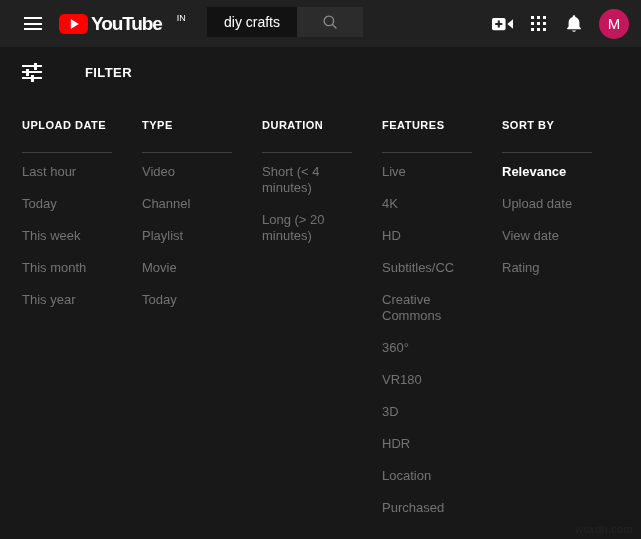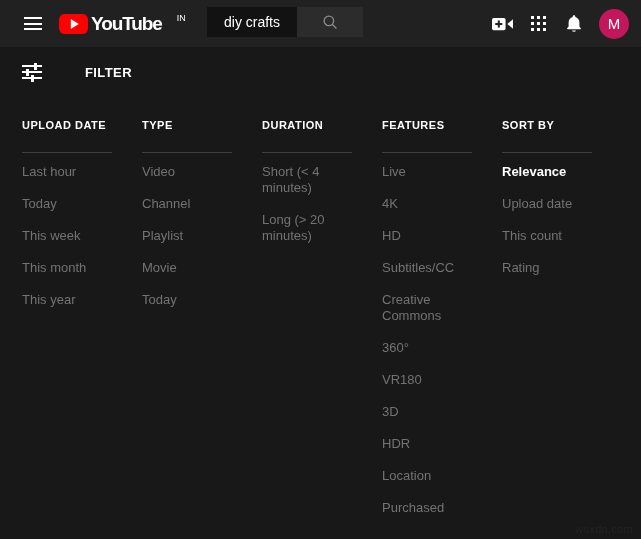--- a/index.html
+++ b/index.html
@@ -372,18 +372,18 @@
       <a class="filter-item">3D</a>
       <a class="filter-item">HDR</a>
       <a class="filter-item">Location</a>
       <a class="filter-item">Purchased</a>
     </div>
     <div class="filter-group">
       <div class="group-title">SORT BY</div>
       <div class="group-rule"></div>
       <a class="filter-item selected">Relevance</a>
       <a class="filter-item">Upload date</a>
-      <a class="filter-item">This count</a>
+      <a class="filter-item">View date</a>
       <a class="filter-item">Rating</a>
     </div>
   </div>
 
 <div id="watermark">wsxdn.com</div>
 
 </body></html>

